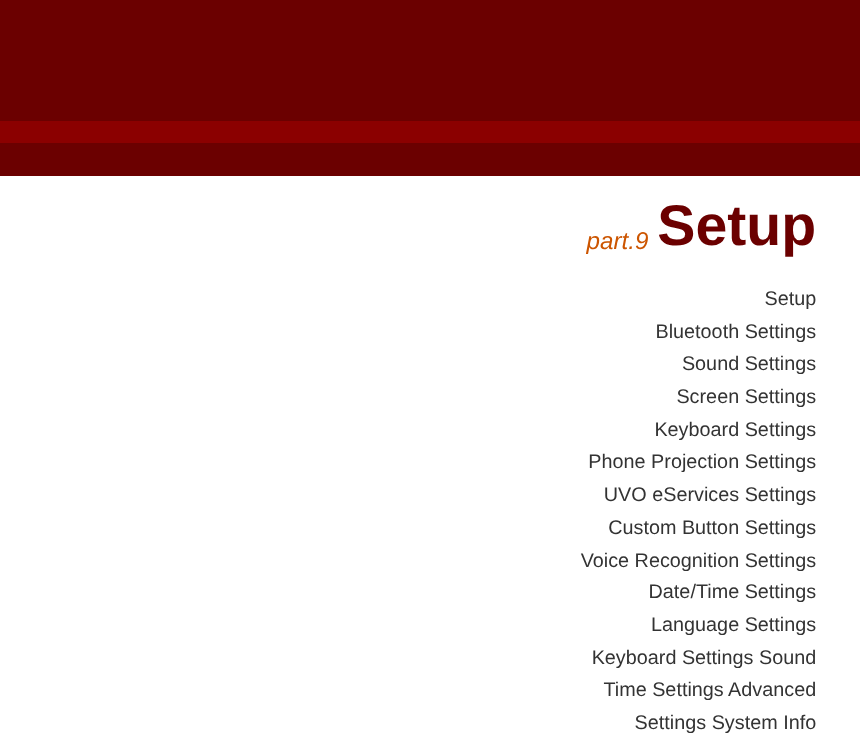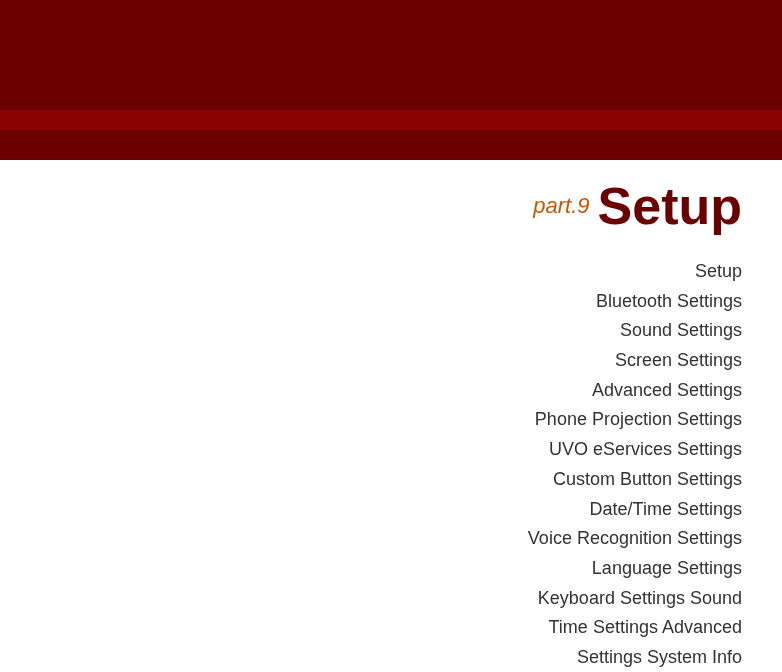--- a/index.html
+++ b/index.html
@@ -34,21 +34,21 @@
     .content-area {
       width: 100%;
       padding: 20px 40px 20px 0;
       display: flex;
       flex-direction: column;
       align-items: flex-end;
     }
 
     .title-section {
       display: flex;
-      align-items: center;
+      align-items: flex-end;
       margin-bottom: 25px;
       gap: 8px;
     }
 
     .part-label {
       color: #cc5500;
       font-size: 22px;
       font-weight: normal;
       font-style: italic;
     }
@@ -83,24 +83,24 @@
   <div class="title-section">
     <span class="part-label">part.9</span>
     <span class="setup-label">Setup</span>
   </div>
 
   <ul class="menu-list">
     <li>Setup</li>
     <li>Bluetooth Settings</li>
     <li>Sound Settings</li>
     <li>Screen Settings</li>
-    <li>Advanced Settings</li>
+    <li>Keyboard Settings</li>
     <li>Phone Projection Settings</li>
     <li>UVO eServices Settings</li>
     <li>Custom Button Settings</li>
+    <li>Voice Recognition Settings</li>
     <li>Date/Time Settings</li>
-    <li>Voice Recognition Settings</li>
     <li>Language Settings</li>
     <li>Keyboard Settings Sound</li>
     <li>Time Settings Advanced</li>
     <li>Settings System Info</li>
   </ul>
 </div>
 
 </body></html>

